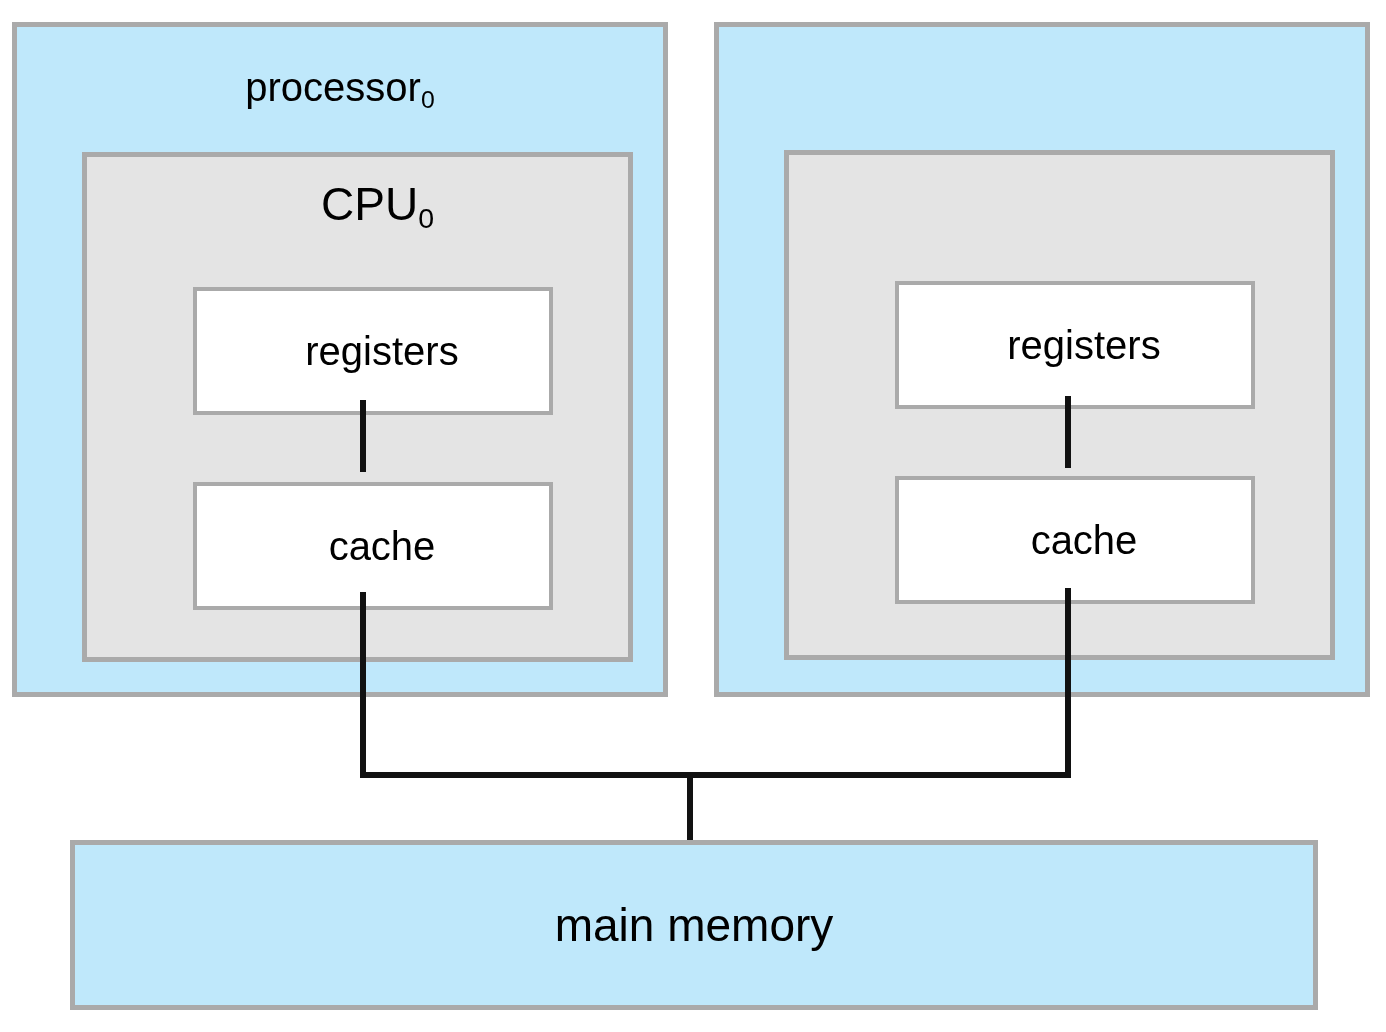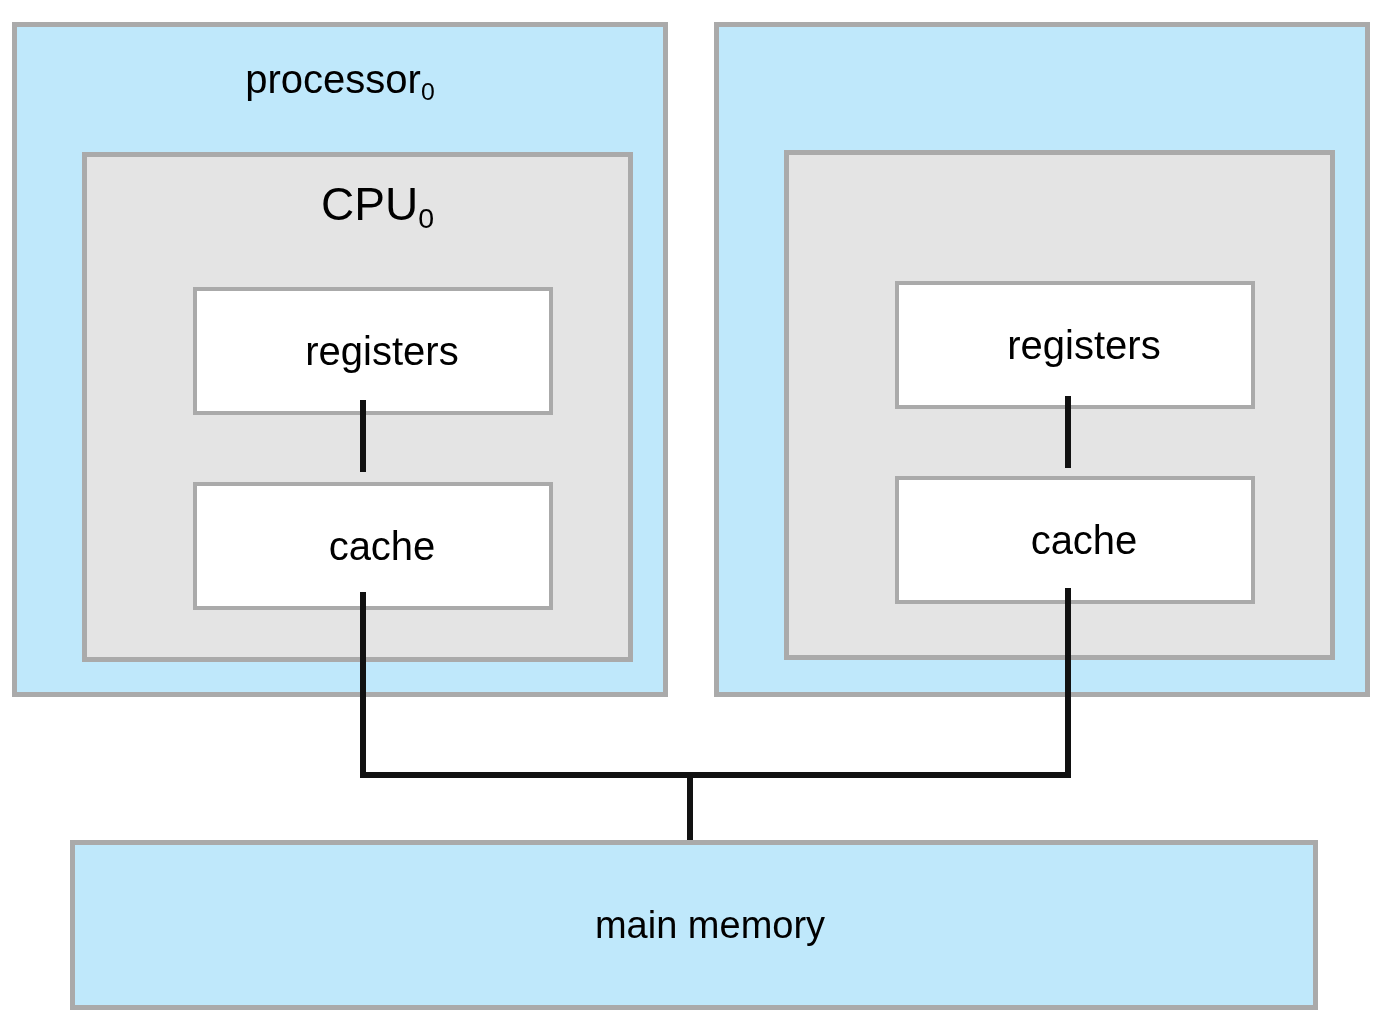--- a/index.html
+++ b/index.html
@@ -44,40 +44,40 @@
     position: absolute;
     color: #000000;
     white-space: nowrap;
     text-align: center;
     line-height: 1;
   }
   .processor-label {
     font-size: 40px;
     width: 100%;
     left: 0;
-    top: 32px;
+    top: 40px;
   }
   .cpu-label {
     font-size: 46px;
     width: 100%;
     left: 0;
     top: 24px;
     padding-left: 20px;
   }
   .unit-label {
     font-size: 40px;
     width: 100%;
     left: 9px;
     top: 50%;
     transform: translateY(-50%);
   }
   .memory-label {
-    font-size: 38px;
+    font-size: 46px;
     width: 100%;
-    left: 16px;
+    left: 0;
     top: 50%;
     transform: translateY(-50%);
   }
   .sub {
     font-size: 0.62em;
     vertical-align: baseline;
     position: relative;
     top: 0.28em;
     letter-spacing: 0;
   }

